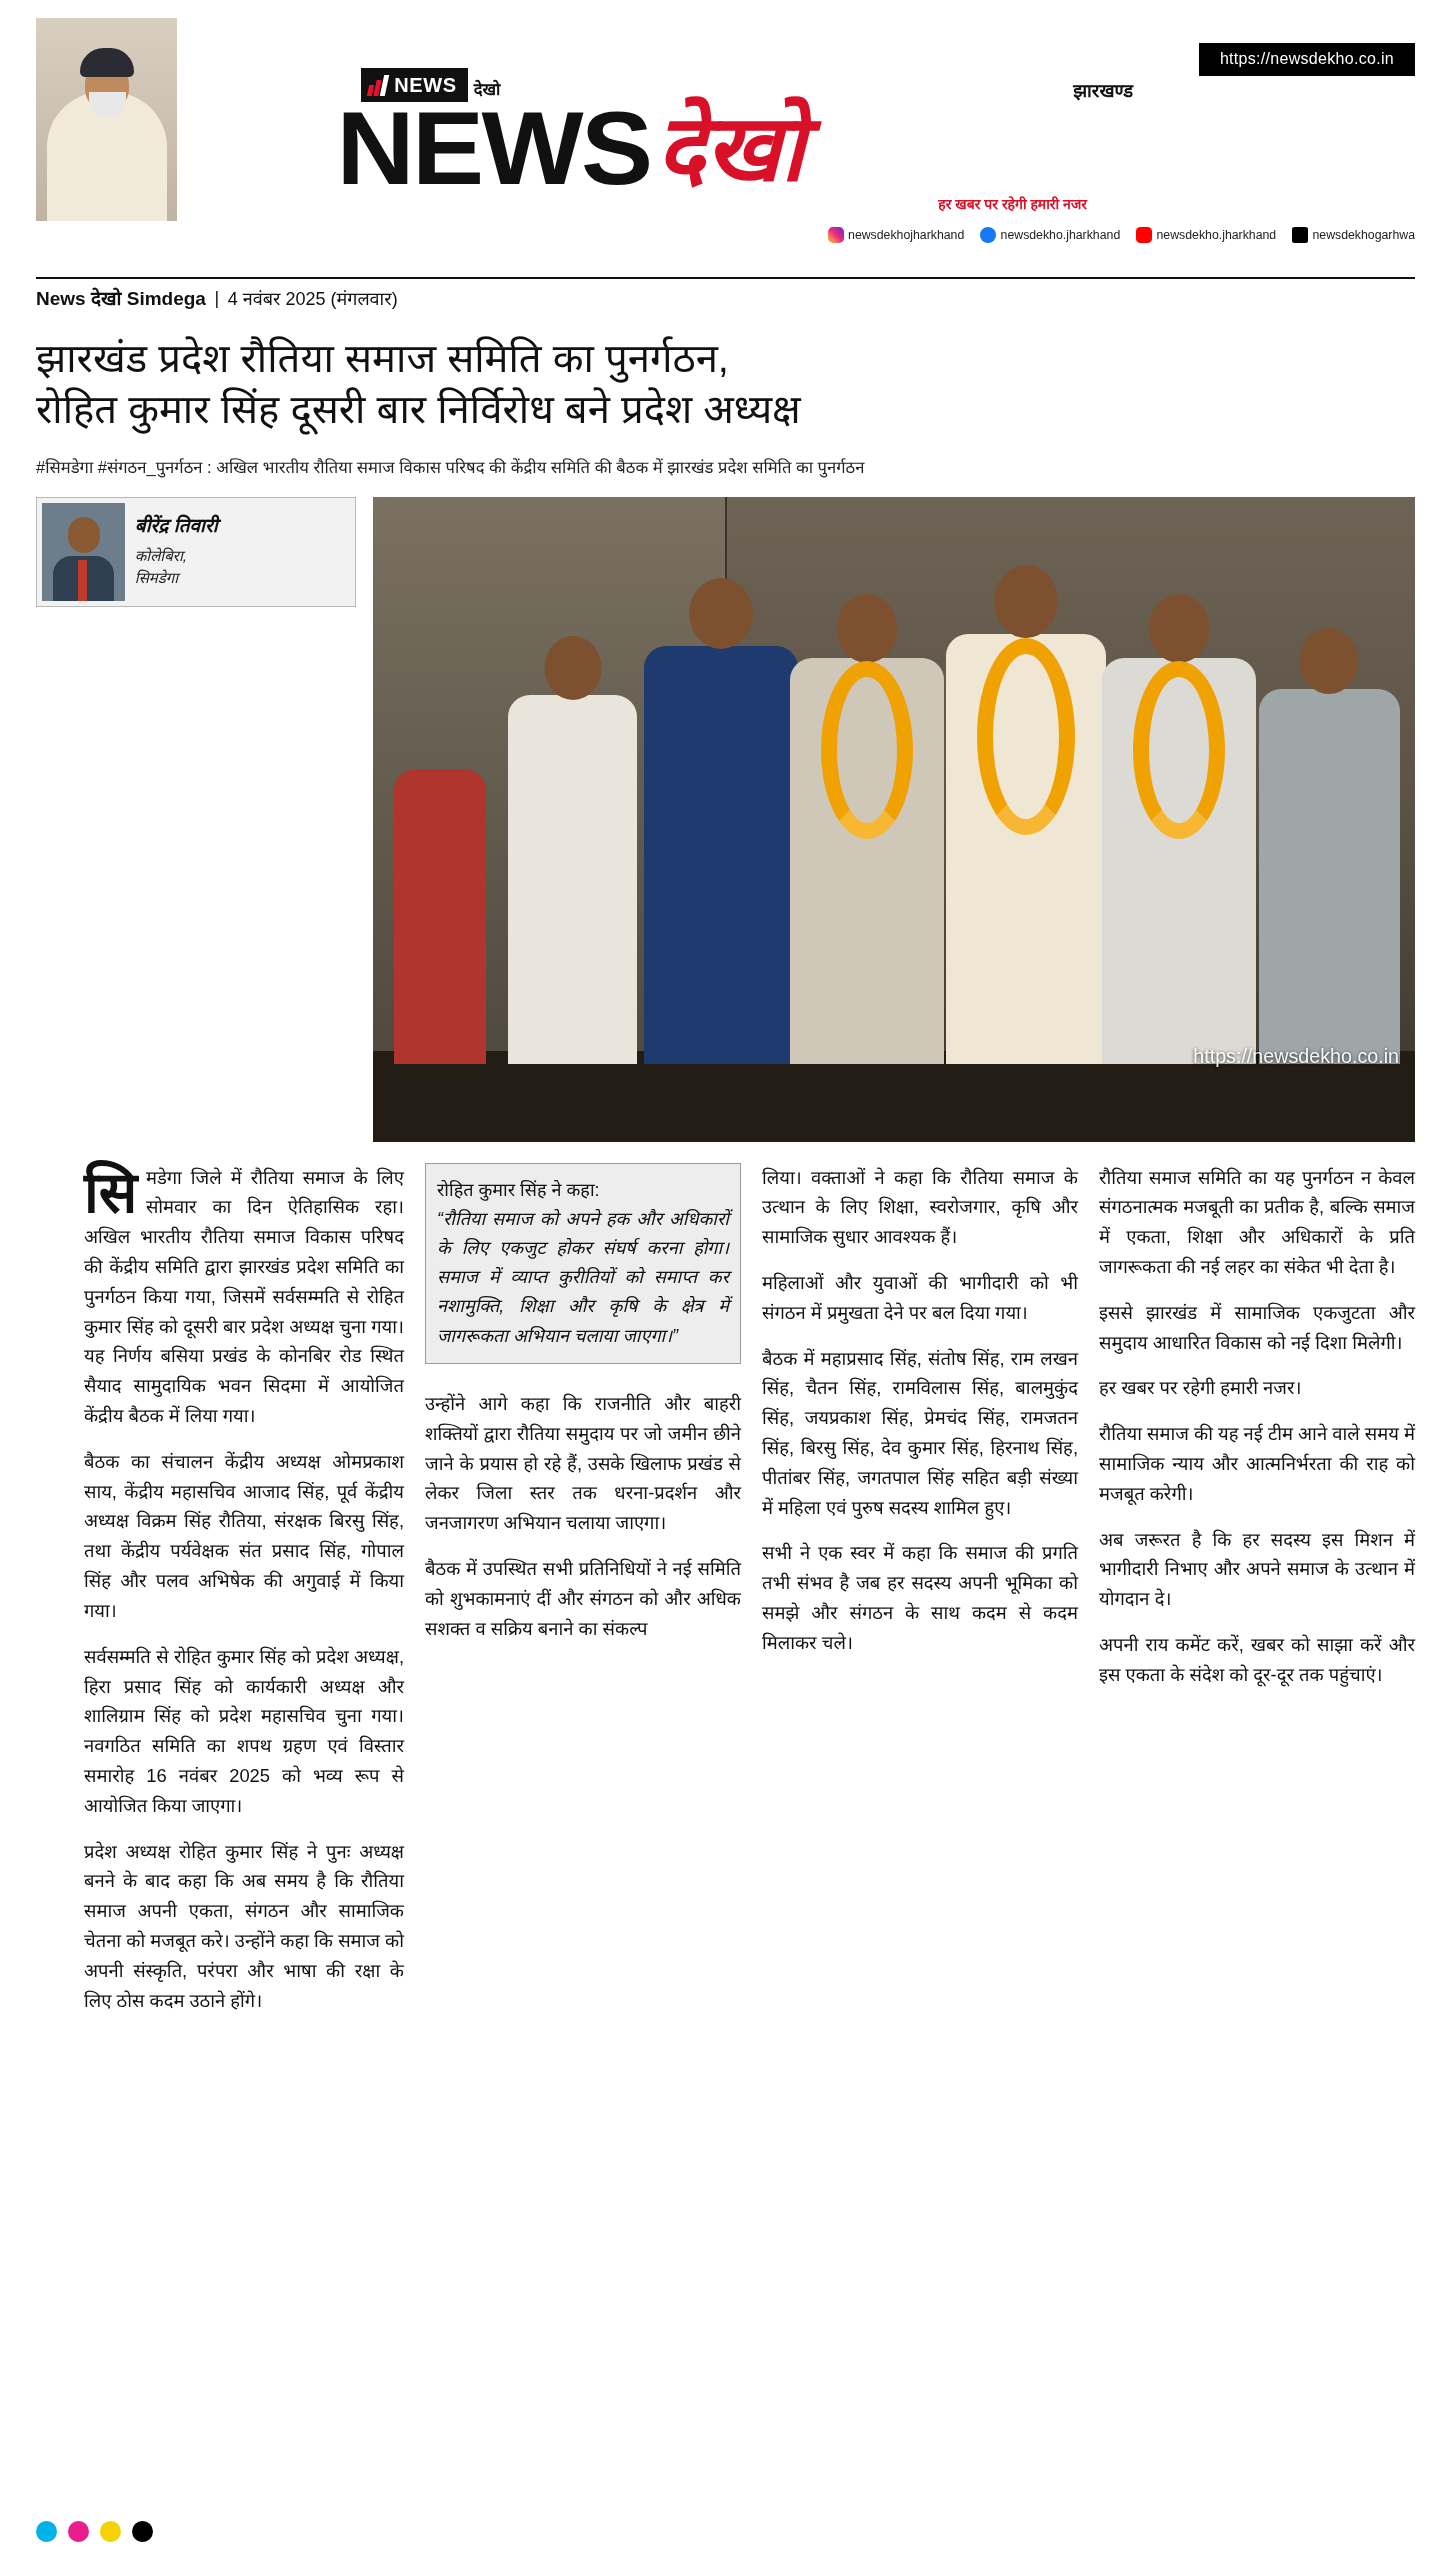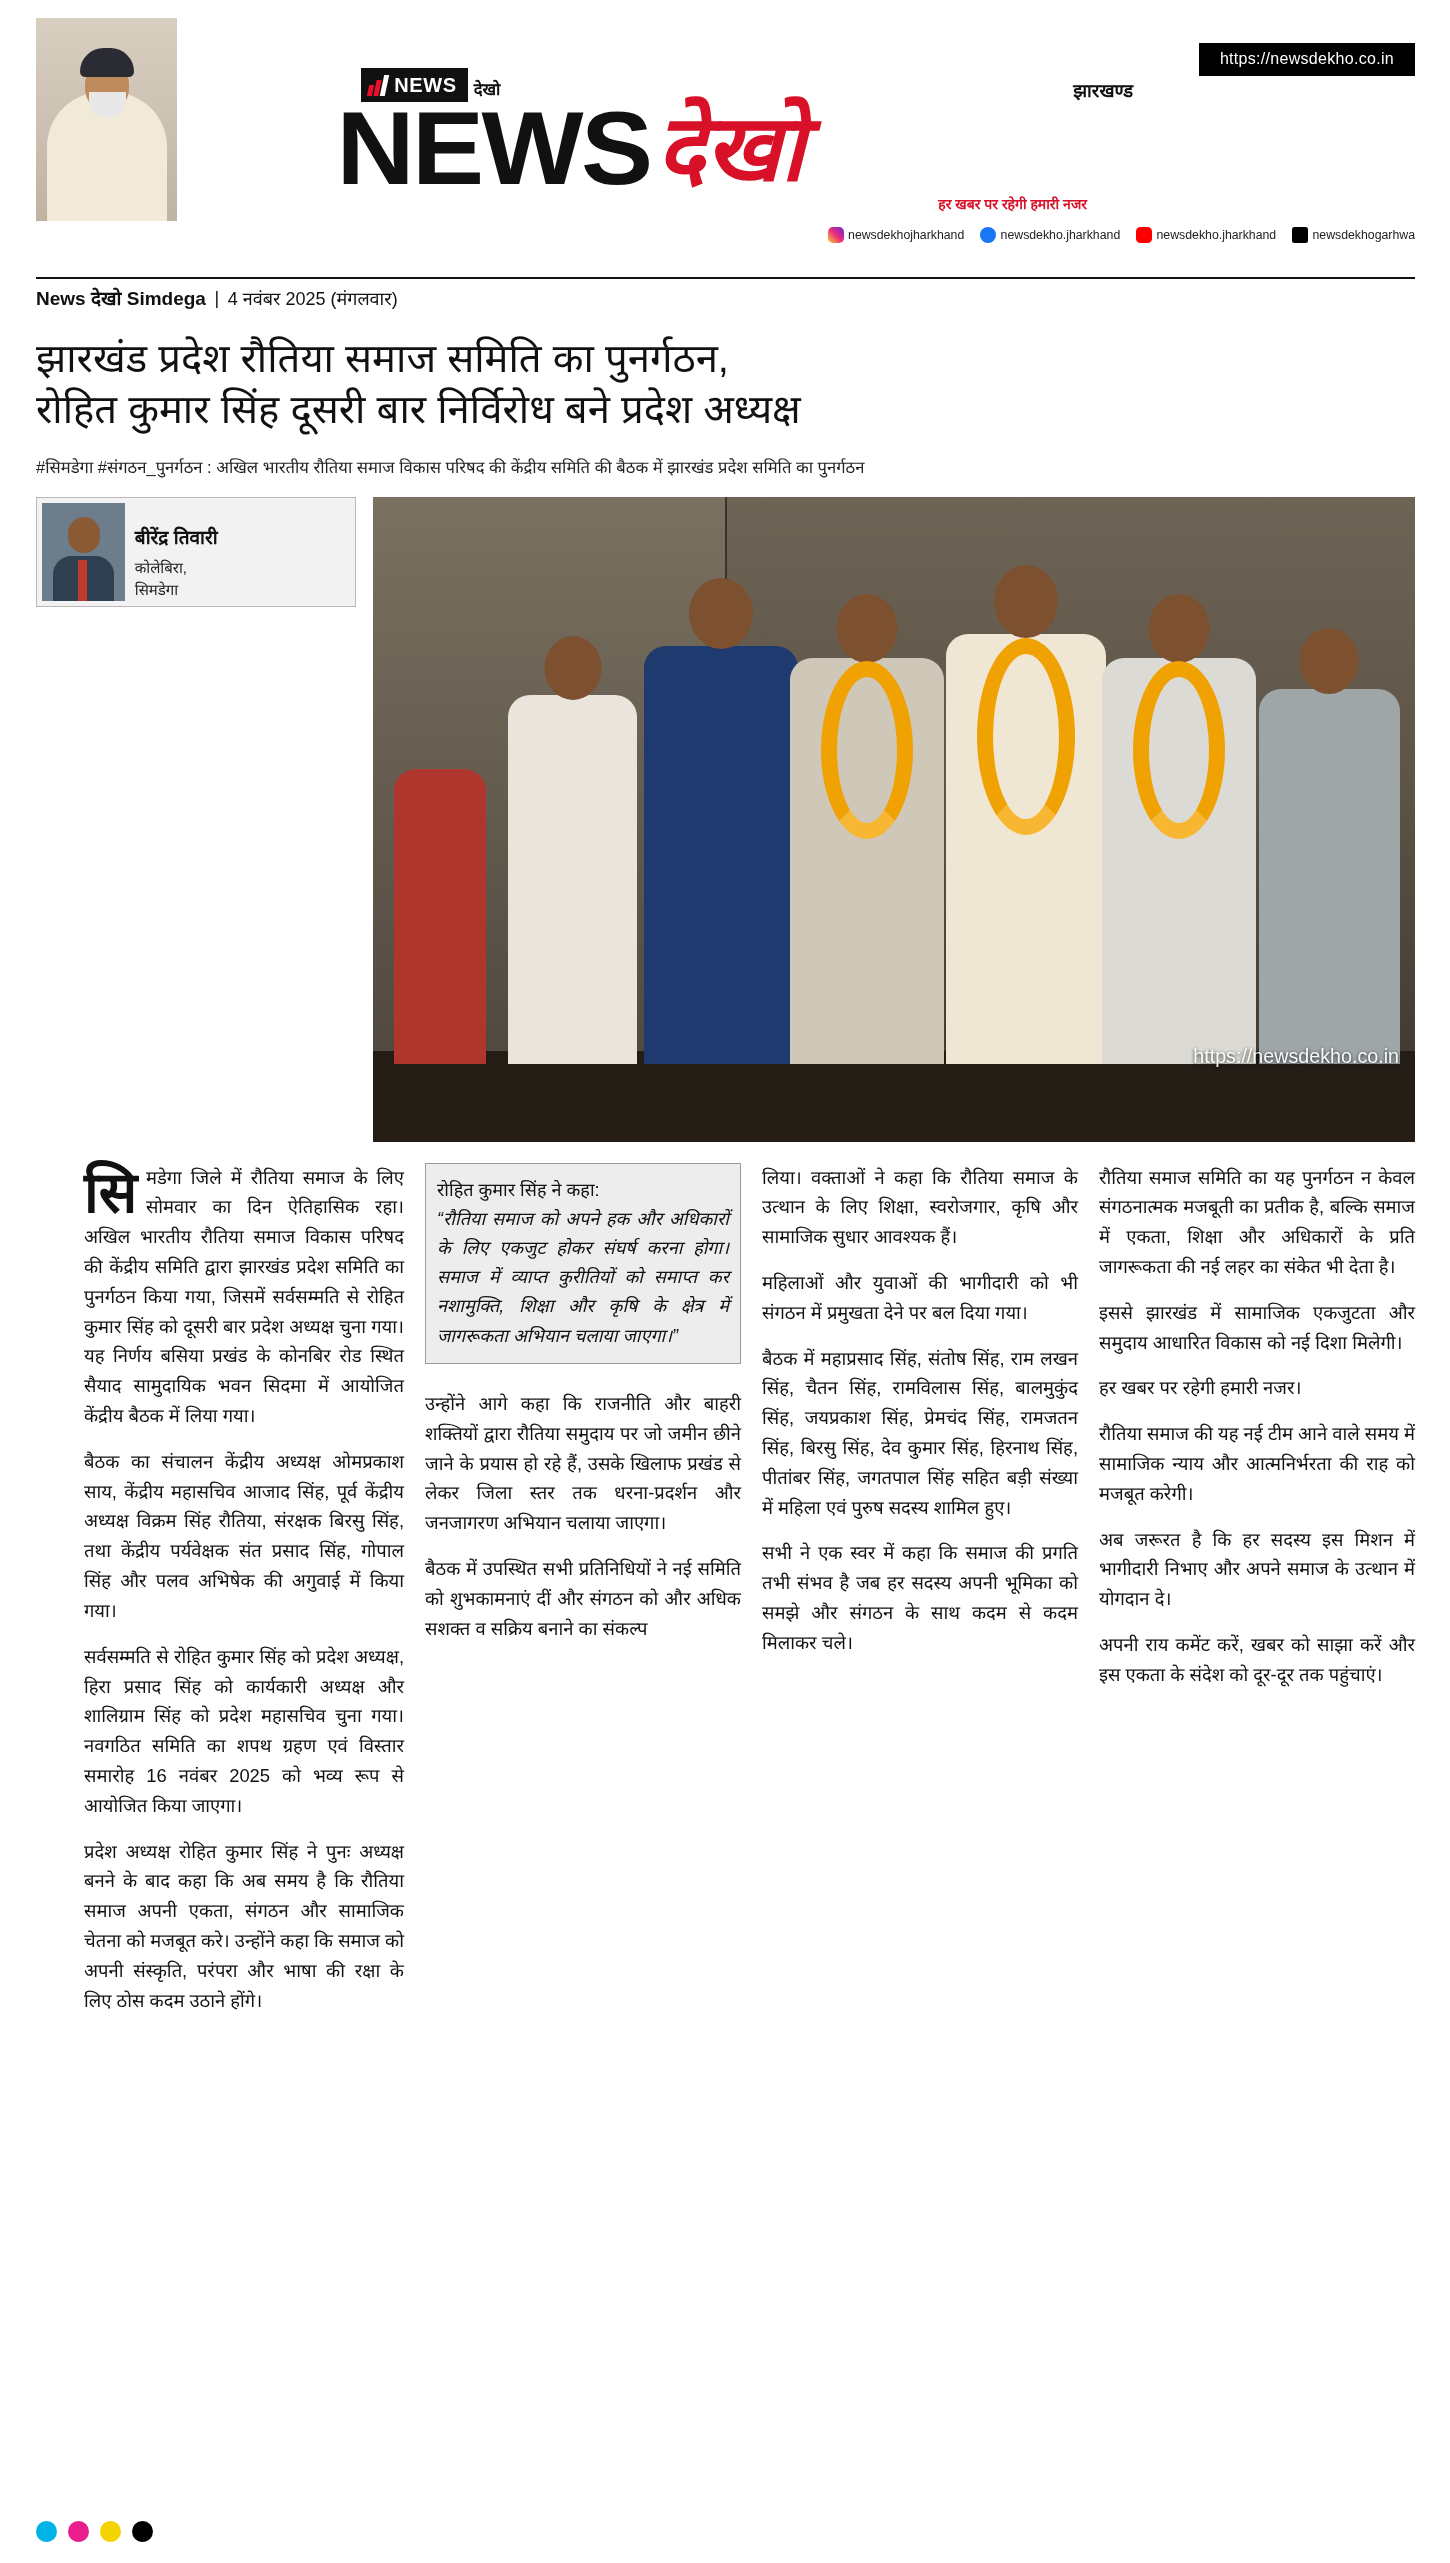--- a/index.html
+++ b/index.html
@@ -210,21 +210,22 @@
     margin: 16px 36px 0 36px;
     gap: 17px;
   }
   .left-col { width: 320px; }
   .byline-box {
     border: 1.2px solid #b9b9b9;
     background: #f2f2f2;
     display: flex;
     padding: 5px;
     gap: 9.8px;
-    align-items: flex-end;
+    align-items: center;
+    font-style: italic;
   }
   .byline-photo {
     width: 83px; height: 98px;
     background: #6d7d8c;
     position: relative;
     overflow: hidden;
     flex: none;
   }
   .byline-photo .bp-head {
     position: absolute; left: 26px; top: 14.8px;

